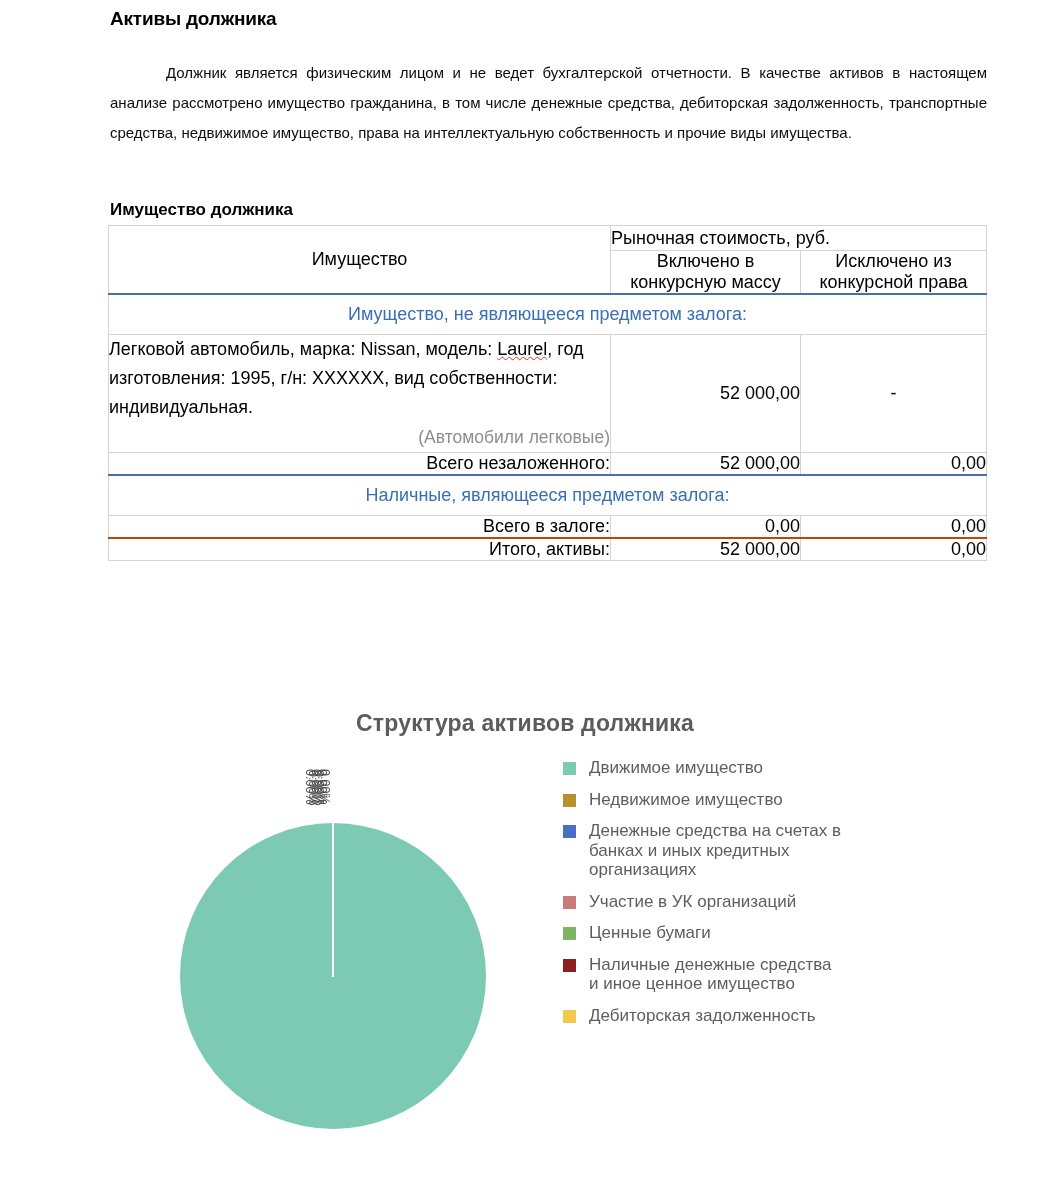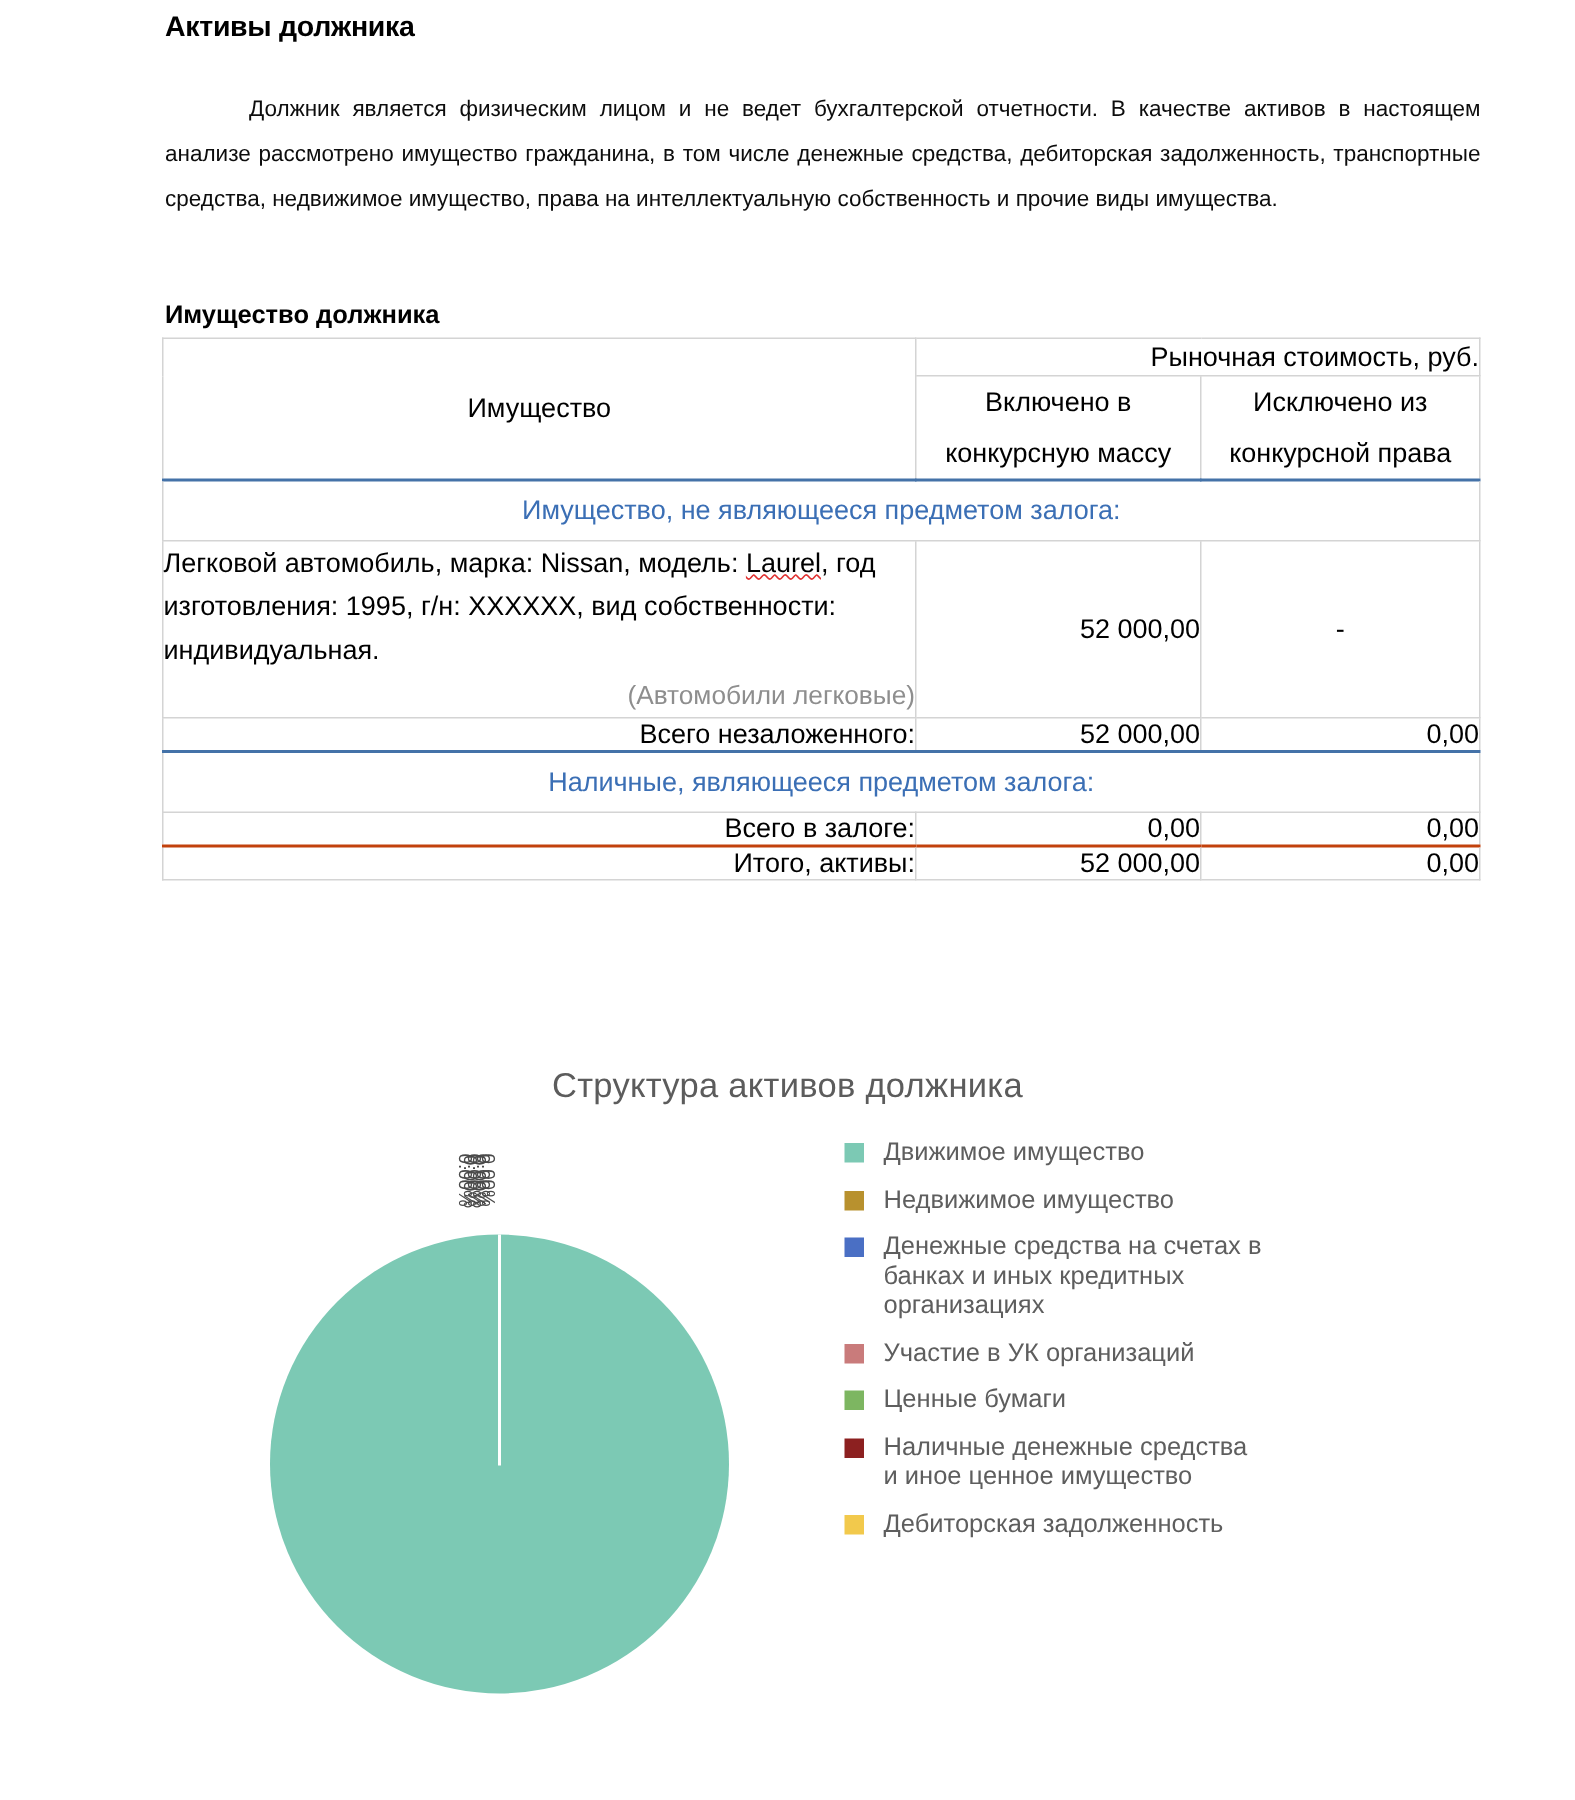--- a/index.html
+++ b/index.html
@@ -72,34 +72,34 @@
     padding: 0;
     vertical-align: middle;
     font-weight: normal;
   }
 
   .col-name  { width: 502px; }
   .col-incl  { width: 190px; }
   .col-excl  { width: 186px; }
 
   .h-merge {
-    text-align: right;
+    text-align: left;
     padding: 12px 6px;
     font-size: 18px;
     line-height: 24px;
   }
   .h-name {
     text-align: center;
     font-size: 18px;
   }
   .h-sub {
     text-align: center;
     padding: 10px 8px;
     font-size: 18px;
-    line-height: 34px;
+    line-height: 21px;
   }
 
   .row-group td {
     border-top: 2px solid #4472a8;
     border-bottom: 1px solid #d4d4d4;
     border-left: 1px solid #d4d4d4;
     border-right: 1px solid #d4d4d4;
     text-align: center;
     color: #3b6fb5;
     font-size: 18px;
@@ -164,20 +164,21 @@
   }
   .chart-title {
     position: absolute;
     left: 0;
     top: 10px;
     width: 1050px;
     text-align: center;
     font-size: 23px;
     color: #5c5c5c;
     letter-spacing: 0.2px;
+    font-weight: bold;
   }
 
   .pie-wrap {
     position: absolute;
     left: 168px;
     top: 65px;
     width: 320px;
     height: 400px;
   }
   .pie {

